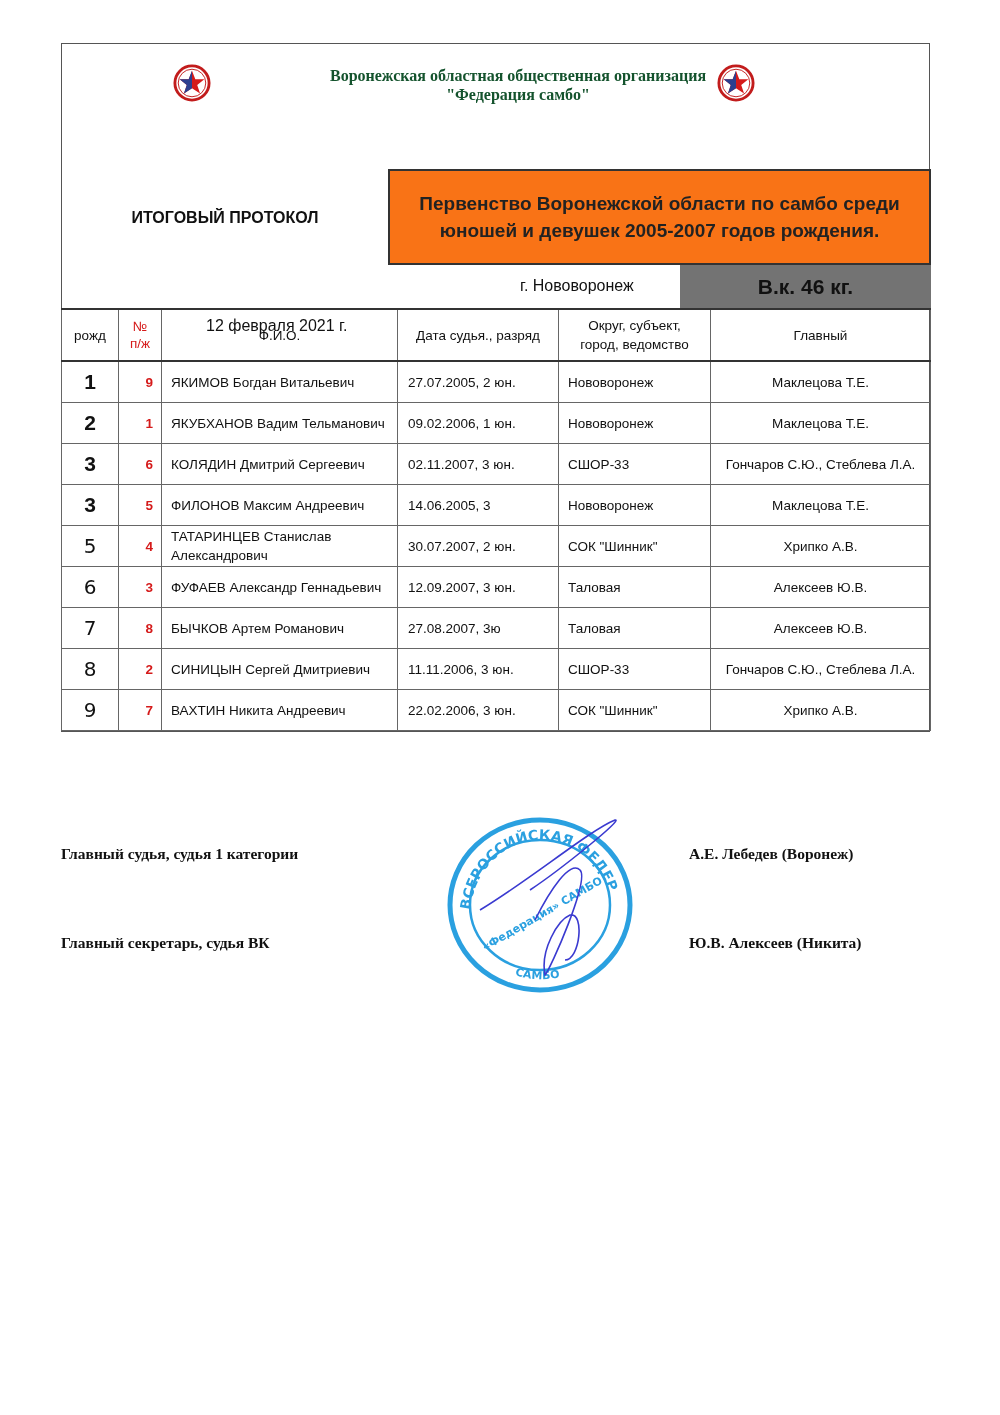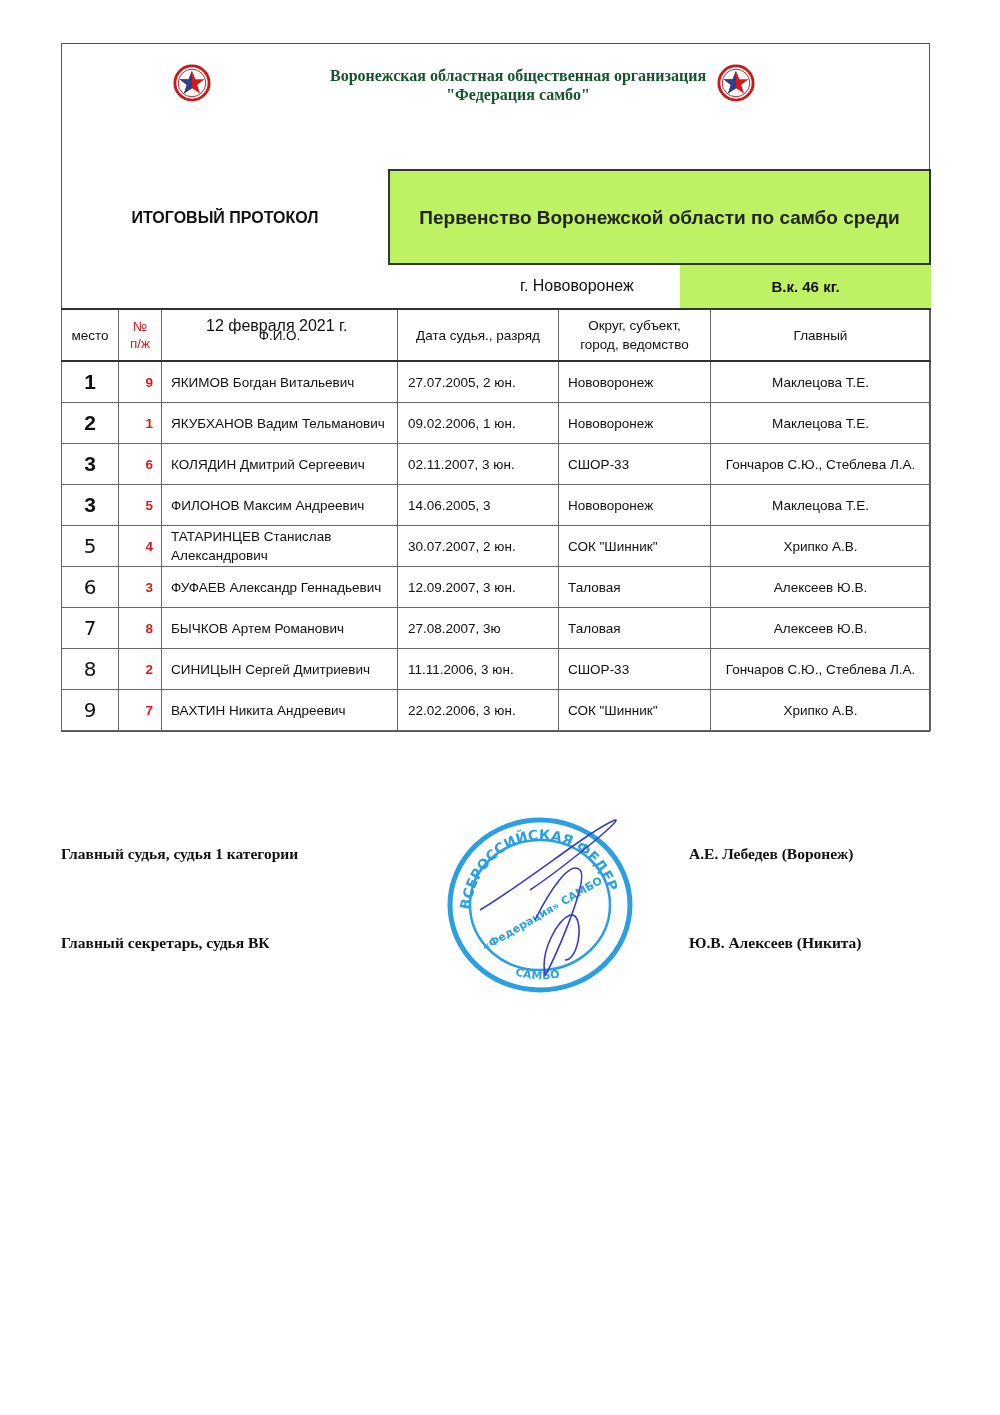--- a/index.html
+++ b/index.html
@@ -4,25 +4,25 @@
 <style>
   html, body { margin:0; padding:0; background:#fff; }
   body { width:1000px; height:1415px; position:relative; overflow:hidden; font-family:"Liberation Sans", sans-serif; color:#111; }
   .frame { position:absolute; left:61px; top:43px; width:869px; height:689px; border:1px solid #555; box-sizing:border-box; }
   .org { position:absolute; left:0; top:0; width:100%; height:60px; }
   .org-text { position:absolute; left:236px; top:22px; width:440px; text-align:center; font-family:"Liberation Serif", serif; font-weight:bold; color:#14532d; font-size:16px; line-height:19px; }
   .logo { position:absolute; width:38px; height:38px; }
   .logo-left { left:111px; top:20px; }
   .logo-right { left:655px; top:20px; }
   .title-left { position:absolute; left:0; top:125px; width:326px; height:98px; display:flex; align-items:center; justify-content:center; font-weight:bold; font-size:16px; }
-  .comp-box { position:absolute; left:326px; top:125px; width:543px; height:96px; background:#bef264; border:2px solid #333; box-sizing:border-box; display:flex; align-items:center; justify-content:center; text-align:center; font-weight:bold; font-size:19px; line-height:27px; color:#222; padding:0 10px; }
+  .comp-box { position:absolute; left:326px; top:125px; width:543px; height:96px; background:#f97316; border:2px solid #333; box-sizing:border-box; display:flex; align-items:center; justify-content:center; text-align:center; font-weight:bold; font-size:19px; line-height:27px; color:#222; padding:0 10px; }
   .info-row { position:absolute; left:0; top:221px; width:869px; height:43px; }
   .date { position:absolute; left:144px; top:12px; font-size:16px;margin-top:40px; }
   .city { position:absolute; left:458px; top:12px; font-size:16px; }
-  .weight { position:absolute; left:618px; top:0; width:251px; height:43px; background:#bef264; display:flex; align-items:center; justify-content:center; font-weight:bold; font-size:15px; }
+  .weight { position:absolute; left:618px; top:0; width:251px; height:43px; background:#737373; display:flex; align-items:center; justify-content:center; font-weight:bold; font-size:21px; }
   table.results { position:absolute; left:-1px; top:264px; width:870px; border-collapse:collapse; font-size:13.5px; }
   table.results td, table.results th { border:1px solid #666; padding:0; height:40px; }
   table.results th { font-weight:normal; font-size:13.5px; height:50px; border-top:2px solid #333; }
   table.results tbody tr:first-child td { border-top:2px solid #333; }
   .c-place { width:56px; text-align:center; }
   .c-num { width:43px; text-align:right; padding-right:8px !important; color:#d51a1a; font-weight:bold; box-sizing:border-box; }
   .c-name { width:226px; text-align:left; padding-left:9px !important; line-height:19px;margin-top:12px; }
   .c-dob { width:150px; text-align:left; padding-left:10px !important; }
   .c-region { width:142px; text-align:left; padding-left:9px !important;margin-left:44px; }
   .c-coach { text-align:center; }
@@ -56,33 +56,34 @@
       <polygon points="20,7 23.5,16 33,16 25.5,22 28.5,31 20,25.5 11.5,31 14.5,22 7,16 16.5,16" fill="#d51a1a"></polygon>
       <polygon points="20,7 16.5,16 7,16 14.5,22 11.5,31 20,25.5" fill="#2c3f8f"></polygon>
     </svg>
   </div>
 
   <div class="title-left">ИТОГОВЫЙ ПРОТОКОЛ</div>
 
   <div class="comp-box">
     <div>
       <div>Первенство Воронежской области по самбо  среди</div>
+      <div>юношей и девушек  2005-2007 годов рождения.</div>
     </div>
   </div>
 
   <div class="info-row">
     <span class="date">12 февраля 2021 г.</span>
     <span class="city">г. Нововоронеж</span>
     <div class="weight">В.к. 46 кг.</div>
   </div>
 
   <table class="results">
     <thead>
       <tr>
-        <th class="c-place">место</th>
+        <th class="c-place">рожд</th>
         <th class="c-num">
           <div>№</div>
           <div>п/ж</div>
         </th>
         <th class="c-name">Ф.И.О.</th>
         <th class="c-dob">Дата судья., разряд</th>
         <th class="c-region">
           <div>Округ, субъект,</div>
           <div>город, ведомство</div>
         </th>

